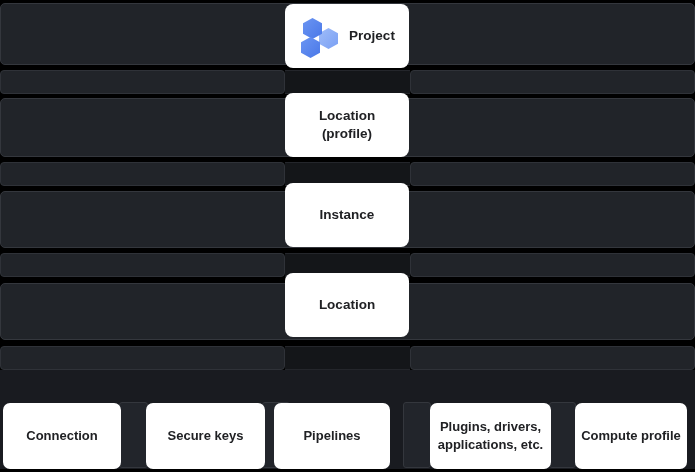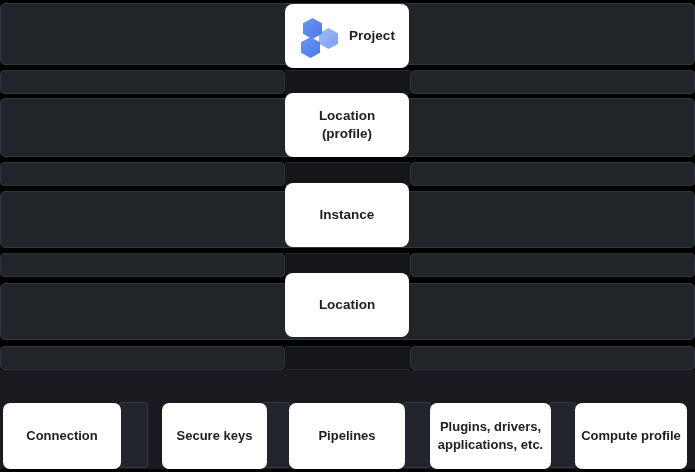--- a/index.html
+++ b/index.html
@@ -52,22 +52,22 @@
   .node.loc .nlabel{max-width:84px;display:inline-block;}
   .hexicon{display:inline-flex;flex:0 0 auto;}
   
   .res{
     position:absolute;top:403px;height:66px;background:#fff;border-radius:7px;
     display:flex;align-items:center;justify-content:center;text-align:center;
     color:#202124;font-weight:bold;font-size:13px;line-height:18px;
     box-sizing:border-box;padding:0 4px;
   }
   .r1{left:3px;width:118px;}
-  .r2{left:162px;width:105px;}
-  .r3{left:289px;width:116px;}
+  .r2{left:146px;width:119px;}
+  .r3{left:274px;width:116px;}
   .r4{left:430px;width:121px;padding:0 2px;}
   .r5{left:575px;width:112px;}
 </style>
 </head>
 <body>
 
 <div class="stage">
 
   <div class="band b1"></div>
   <div class="band b2"></div>

